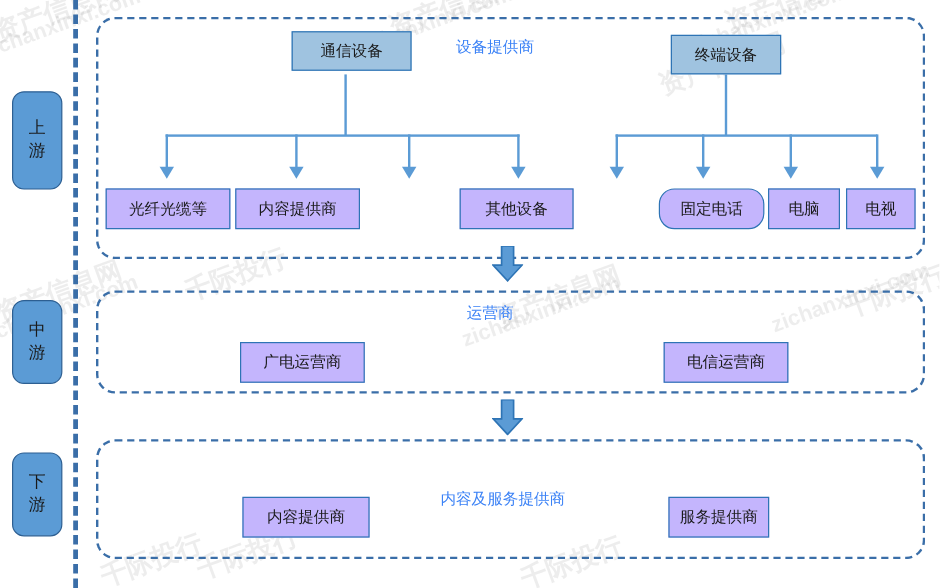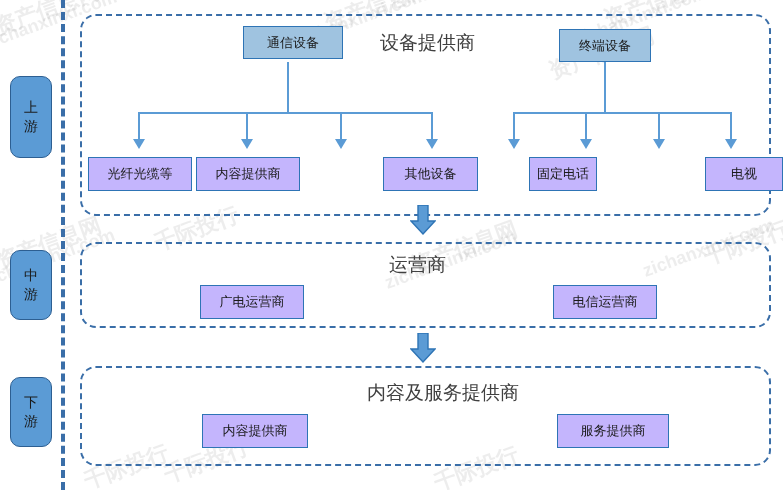--- a/index.html
+++ b/index.html
@@ -60,22 +60,22 @@
   
   .group {
     position: absolute;
     border: 2px dashed #3a6ea8;
     border-radius: 16px;
     box-sizing: border-box;
     background: transparent;
   }
   .group-title {
     position: absolute;
-    font-size: 19px;
-    color: #404040;
+    font-size: 13px;
+    color: #3b82f6;
     white-space: nowrap;
   }
 
   
   .node {
     position: absolute;
     box-sizing: border-box;
     border: 1px solid #2e74b5;
     background: #c4b5fd;
     color: #1a1a1a;
@@ -192,40 +192,41 @@
   <div class="ln-v" style="left:658px; top:112px; height:29px;"></div>
   <div class="arrowhead" style="left:653px; top:139px;"></div>
 
   <div class="ln-v" style="left:730px; top:112px; height:29px;"></div>
   <div class="arrowhead" style="left:725px; top:139px;"></div>
 
   <div class="node" style="left:88px; top:157px; width:104px; height:34px;">光纤光缆等</div>
   <div class="node" style="left:196px; top:157px; width:104px; height:34px;">内容提供商</div>
   <div class="node" style="left:383px; top:157px; width:95px; height:34px;text-align:right;">其他设备</div>
 
-  <div class="node" style="left:529px; top:157px; width:68px; height:34px;">固定电话</div>
-  <div class="node" style="left:705px; top:157px; width:78px; height:34px;">电视</div>
+  <div class="node" style="left:549px; top:157px; width:88px; height:34px;border-radius:13px;">固定电话</div>
+  <div class="node" style="left:640px; top:157px; width:60px; height:34px;">电脑</div>
+  <div class="node" style="left:705px; top:157px; width:58px; height:34px;">电视</div>
 
   <div class="block-arrow" style="left:410px; top:205px;">
     <svg width="26" height="30" viewBox="0 0 26 30">
       <polygon points="8,0 18,0 18,16 25,16 13,29 1,16 8,16" fill="#5b9bd5" stroke="#2e74b5" stroke-width="1.4" stroke-linejoin="miter"></polygon>
     </svg>
   </div>
 
   <div class="group" style="left:80px; top:242px; width:691px; height:86px;"></div>
   <div class="group-title" style="left:389px; top:252px;">运营商</div>
 
   <div class="node" style="left:200px; top:285px; width:104px; height:34px;">广电运营商</div>
   <div class="node" style="left:553px; top:285px; width:104px; height:34px;">电信运营商</div>
 
   <div class="block-arrow" style="left:410px; top:333px;">
     <svg width="26" height="30" viewBox="0 0 26 30">
       <polygon points="8,0 18,0 18,16 25,16 13,29 1,16 8,16" fill="#5b9bd5" stroke="#2e74b5" stroke-width="1.4" stroke-linejoin="miter"></polygon>
     </svg>
   </div>
 
   <div class="group" style="left:80px; top:366px; width:691px; height:100px;"></div>
-  <div class="group-title" style="left:367px; top:380px;text-align:center;">内容及服务提供商</div>
+  <div class="group-title" style="left:367px; top:407px;text-align:center;">内容及服务提供商</div>
 
   <div class="node" style="left:202px; top:414px; width:106px; height:34px;text-align:center;">内容提供商</div>
-  <div class="node" style="left:557px; top:414px; width:112px; height:34px;">服务提供商</div>
+  <div class="node" style="left:557px; top:414px; width:84px; height:34px;">服务提供商</div>
 
 </div>
 
 </body></html>

